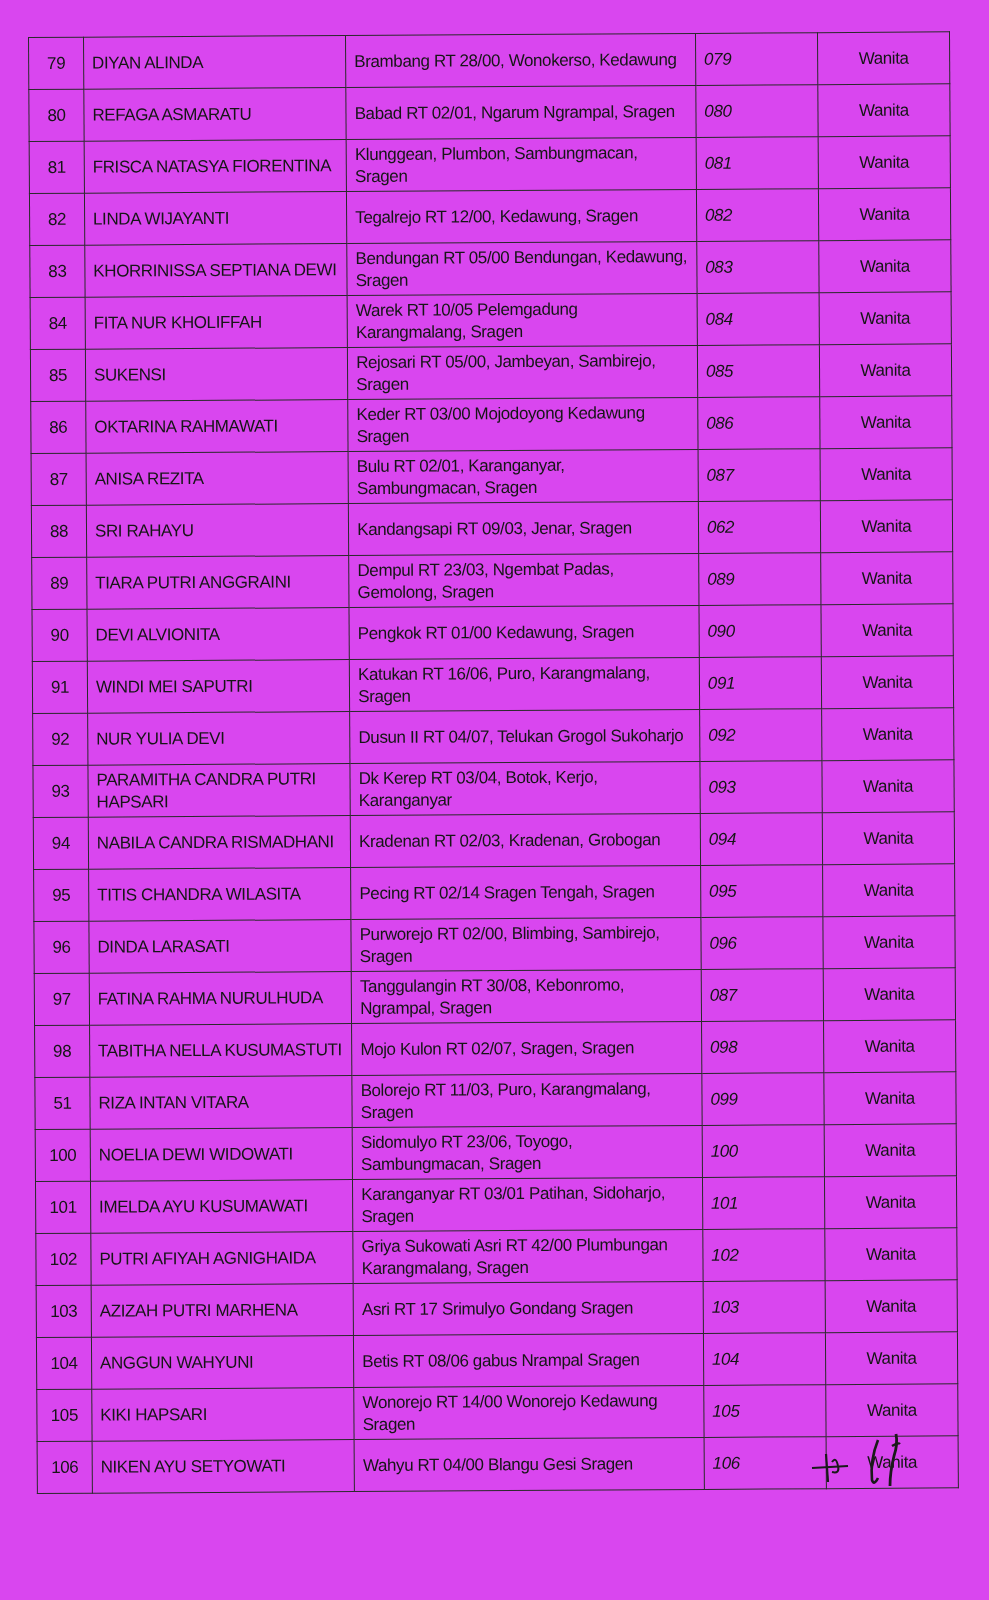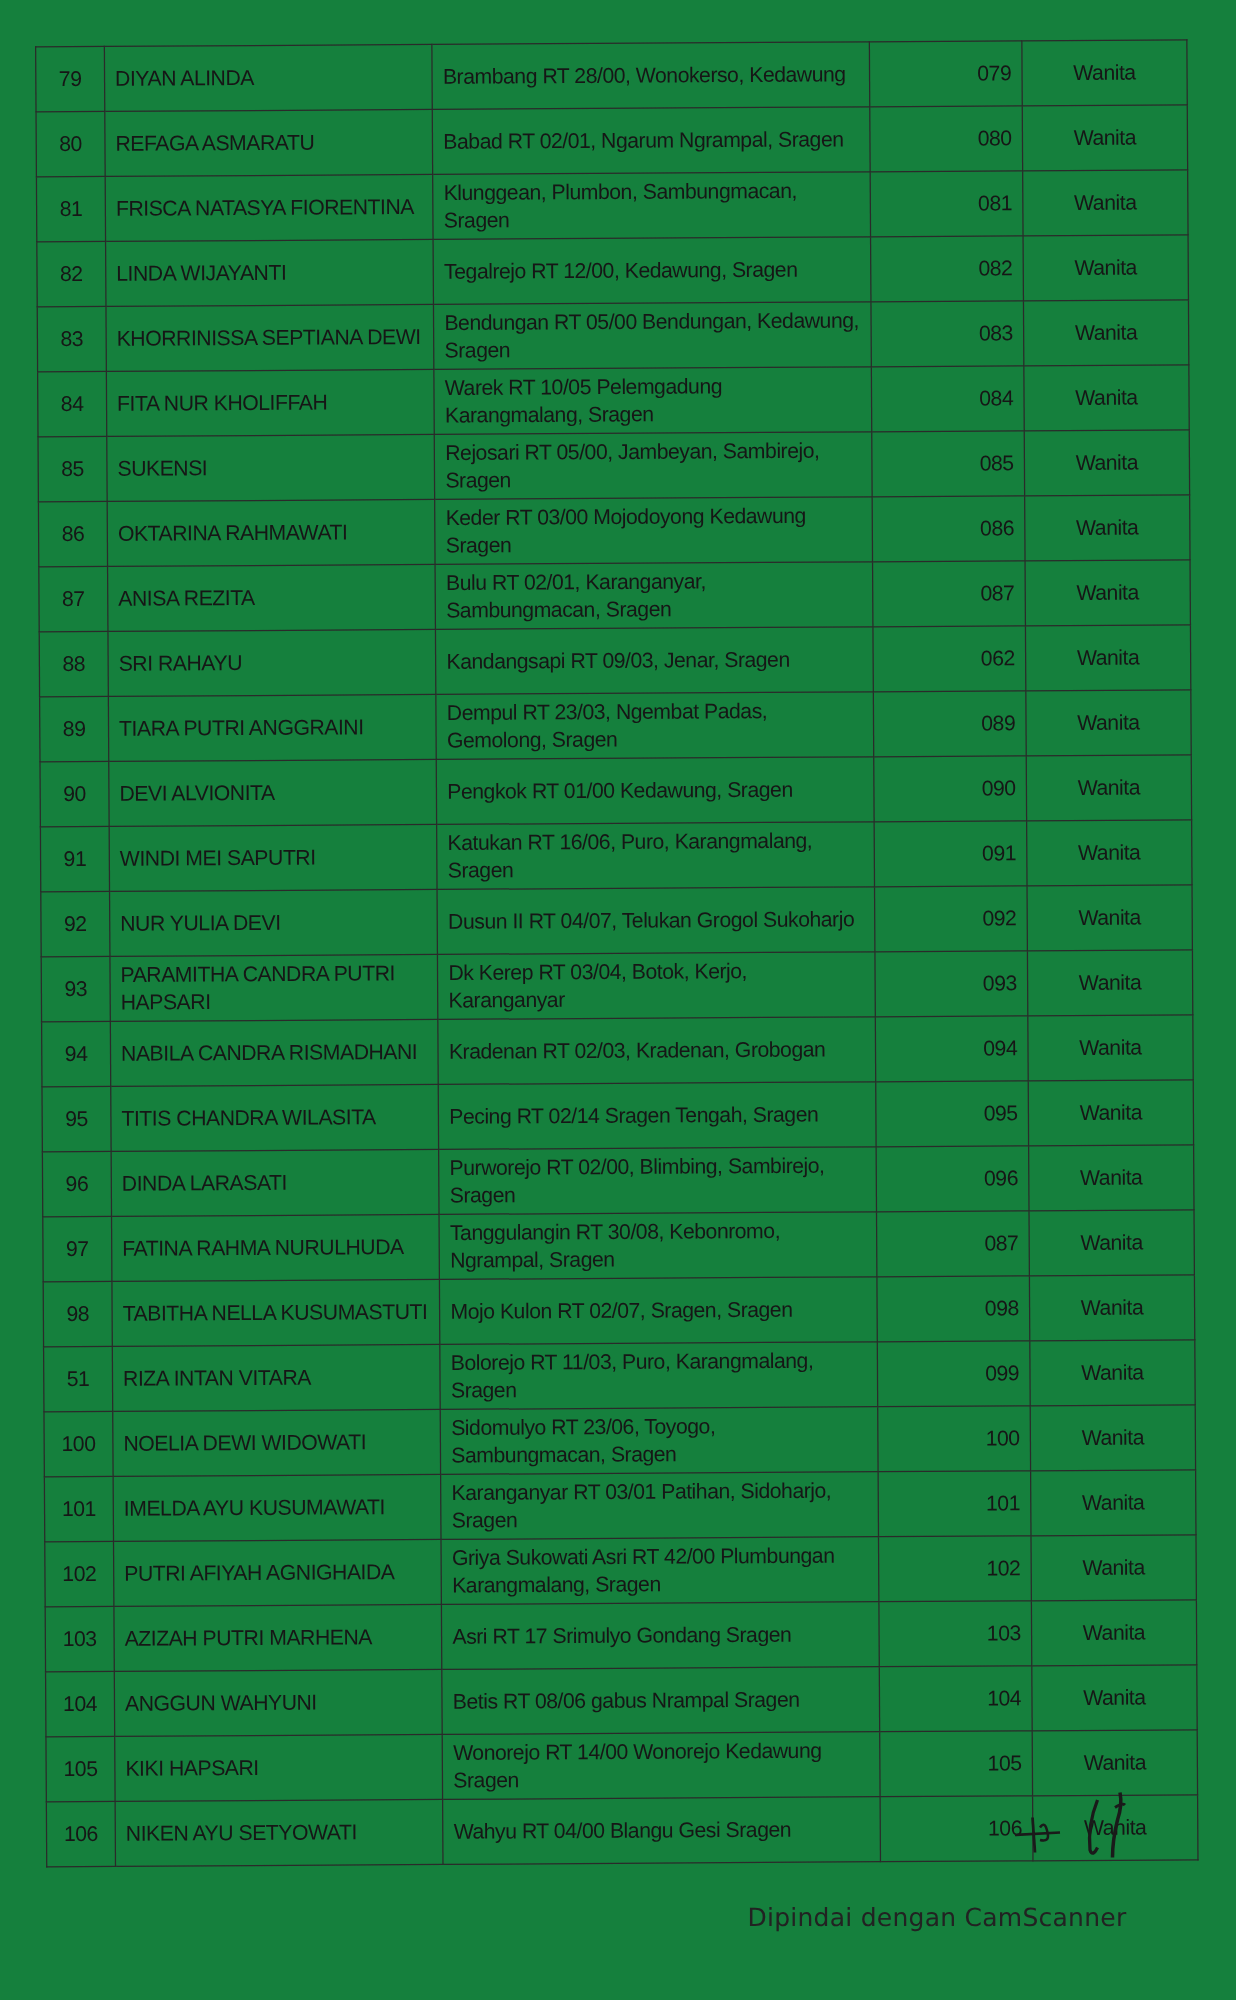--- a/index.html
+++ b/index.html
@@ -1,28 +1,28 @@
 <!DOCTYPE html>
 <html><head>
 <meta charset="utf-8">
 <style>
   html, body { margin: 0; padding: 0; background: #ffffff; }
   body { width: 989px; height: 1600px; position: relative; overflow: hidden;
          font-family: "Liberation Sans Narrow", "Liberation Sans", sans-serif; color: #161616; }
-  .page { position: absolute; left: 0; top: 0; width: 989px; height: 1600px; background: #15803d; }
+  .page { position: absolute; left: 0; top: 0; width: 989px; height: 1600px; background: #d946ef; }
   table.roster { position: absolute; left: 28px; top: 37px; width: 922px;
                  border-collapse: collapse; table-layout: fixed; transform: rotate(-0.35deg);
                  transform-origin: left top; }
   table.roster td { border: 1.6px solid #2a2a2a; padding: 0 8px; vertical-align: middle;
                     font-size: 17px; line-height: 22px; letter-spacing: -0.4px; }
   col.c-no { width: 54px; } col.c-name { width: 258px; } col.c-addr { width: 344px; }
   col.c-code { width: 120px; } col.c-sex { width: 130px; }
   td.no { text-align: center; padding: 0 2px; }
   td.name { text-transform: uppercase; }
-  td.code { text-align: right; }
+  td.code { text-align: left; font-style: italic; }
   td.sex { text-align: center; vertical-align: top; padding-top: 14px; border-radius: 20px; }
   td.code { vertical-align: top; padding-top: 16px; }
   tr.row { height: 52px; }
   .sig { position: absolute; left: 808px; top: 1432px; width: 110px; height: 60px; }
   .footer { position: absolute; left: 598px; top: 1522px; font-family: "DejaVu Sans", sans-serif;
             font-size: 20px; color: #222; letter-spacing: 0.2px; }
 </style>
 </head>
 <body>
 
@@ -237,14 +237,13 @@
 
   <svg class="sig" viewBox="0 0 110 60">
     <path d="M4 36 L40 34" stroke="#1a1a1a" stroke-width="2.2" fill="none"></path>
     <path d="M18 22 L20 50" stroke="#1a1a1a" stroke-width="2.2" fill="none"></path>
     <path d="M24 30 q4 -6 6 4 q2 8 -6 6" stroke="#1a1a1a" stroke-width="2" fill="none"></path>
     <path d="M70 8 q-8 20 -6 40 q2 6 6 -2" stroke="#1a1a1a" stroke-width="2.6" fill="none"></path>
     <path d="M88 2 q2 10 -2 22 q-4 16 -4 30" stroke="#1a1a1a" stroke-width="2.8" fill="none"></path>
     <path d="M84 14 q6 -4 8 -2" stroke="#1a1a1a" stroke-width="2.4" fill="none"></path>
   </svg>
 
-  <div class="footer">Dipindai dengan CamScanner</div>
 </div>
 
 </body></html>

